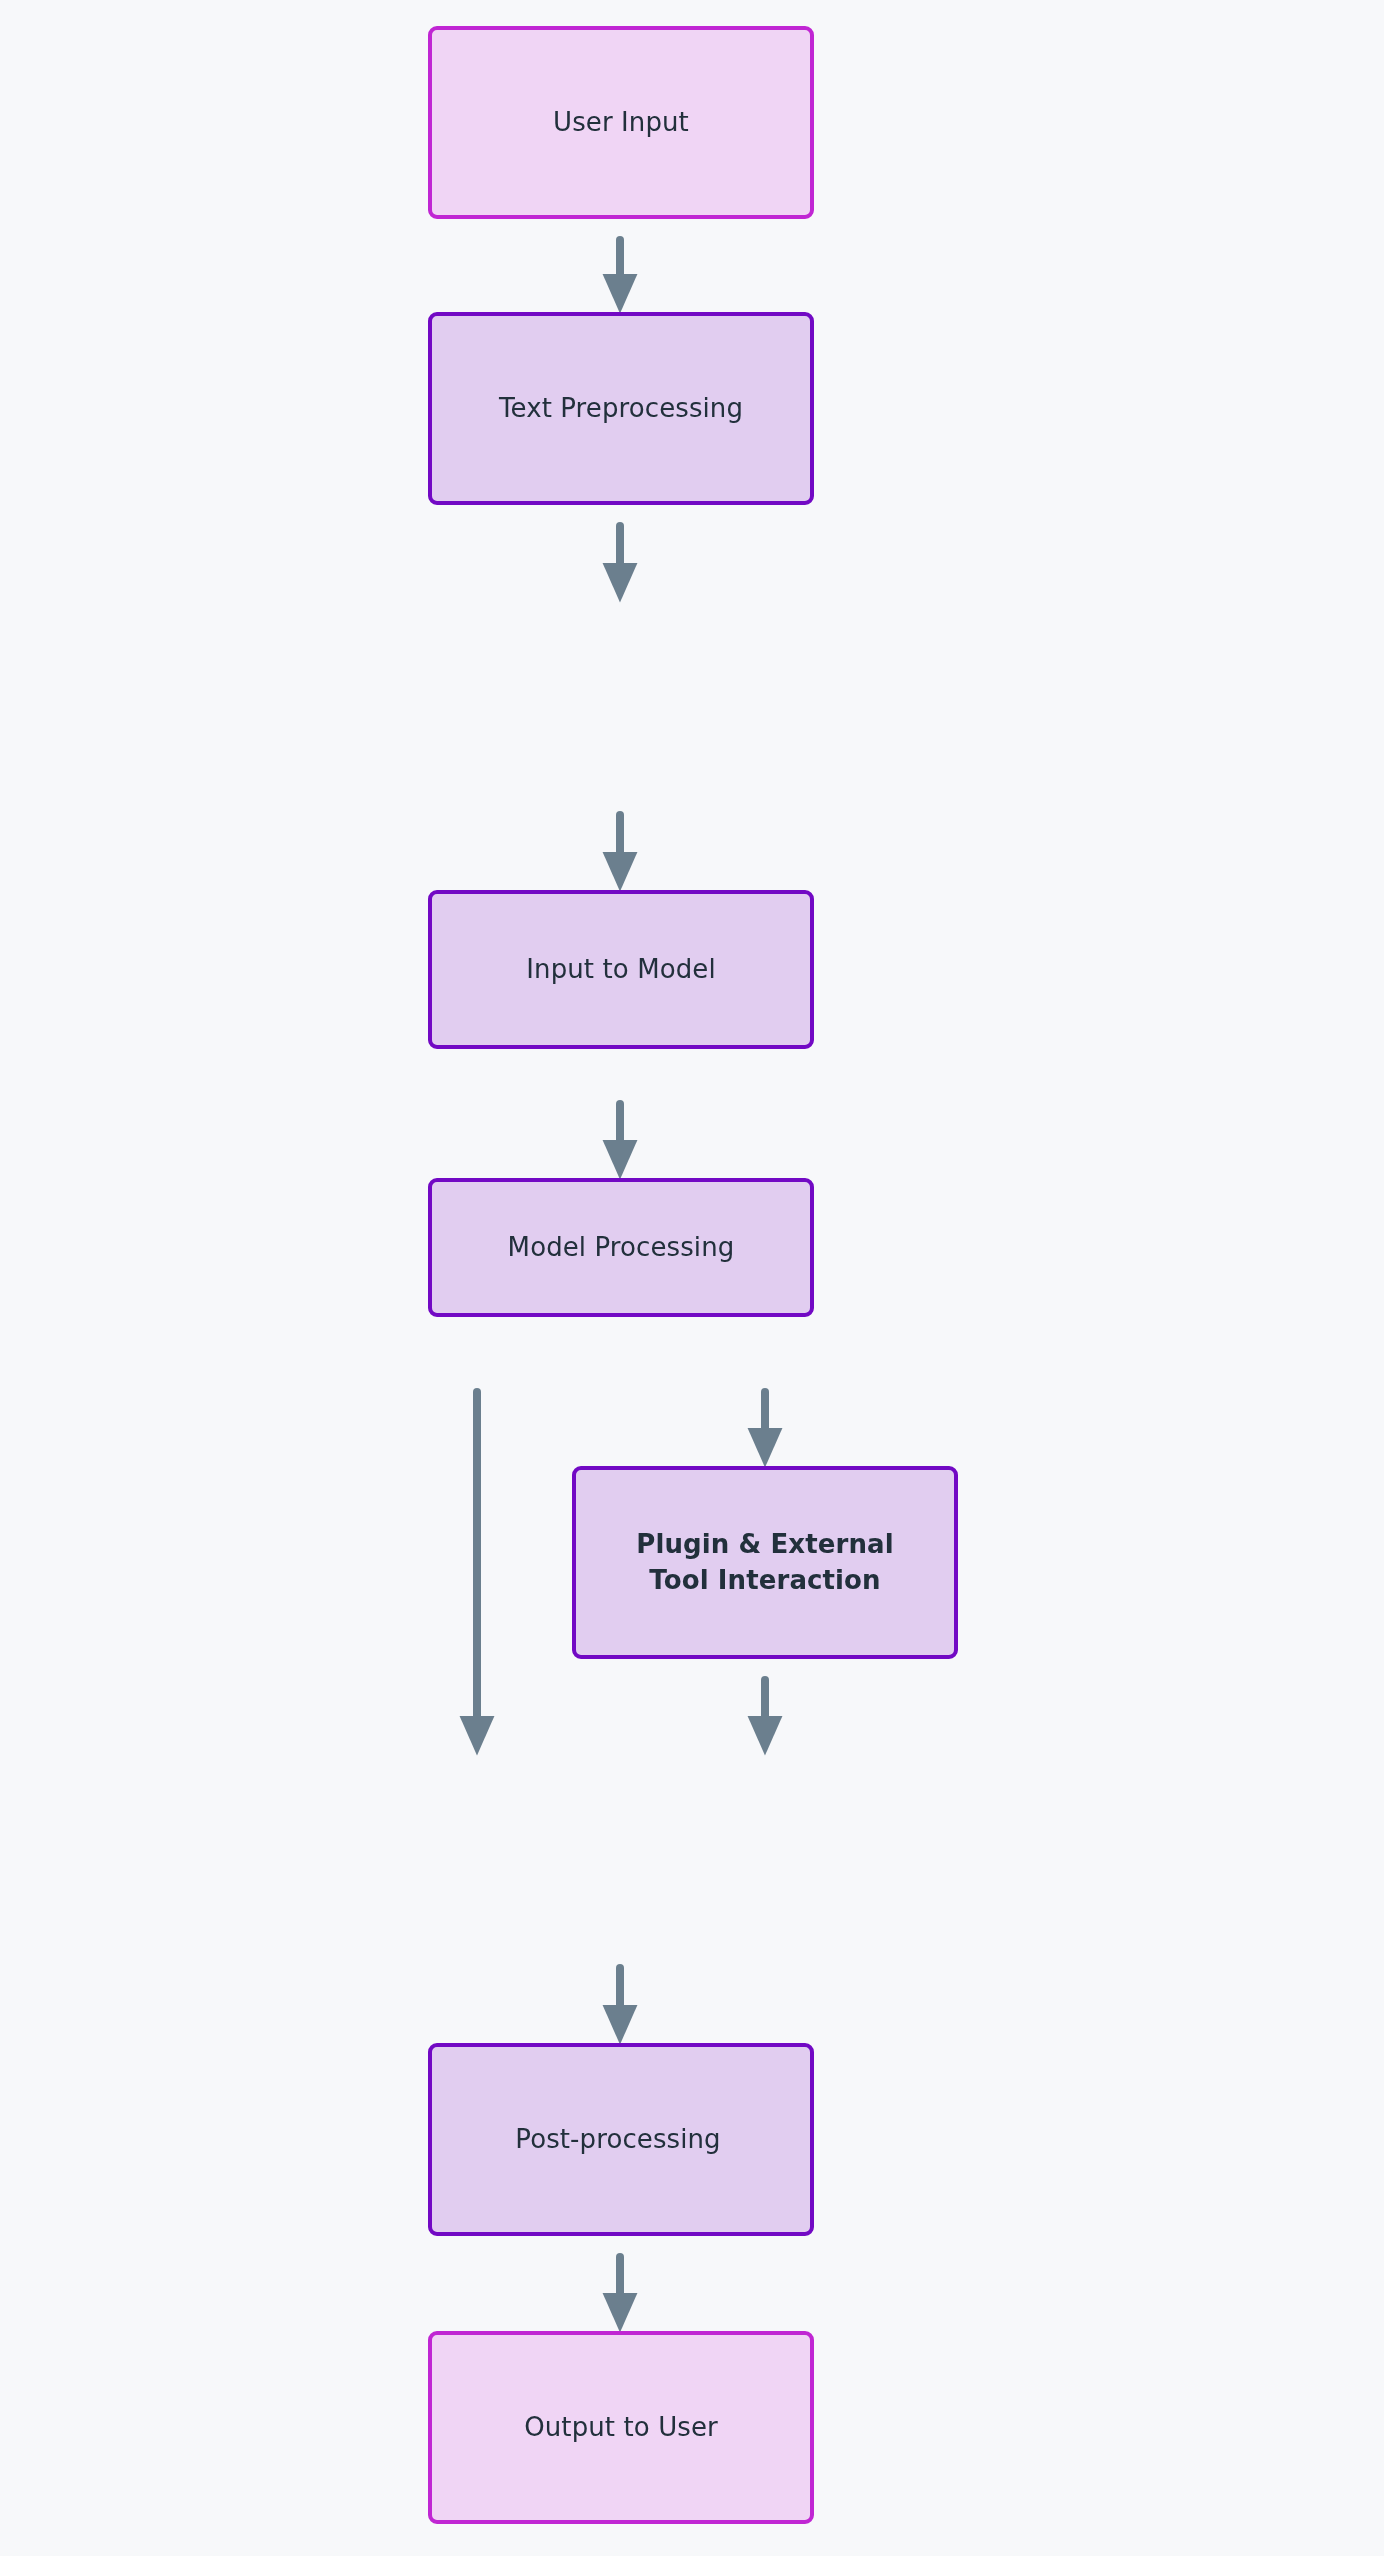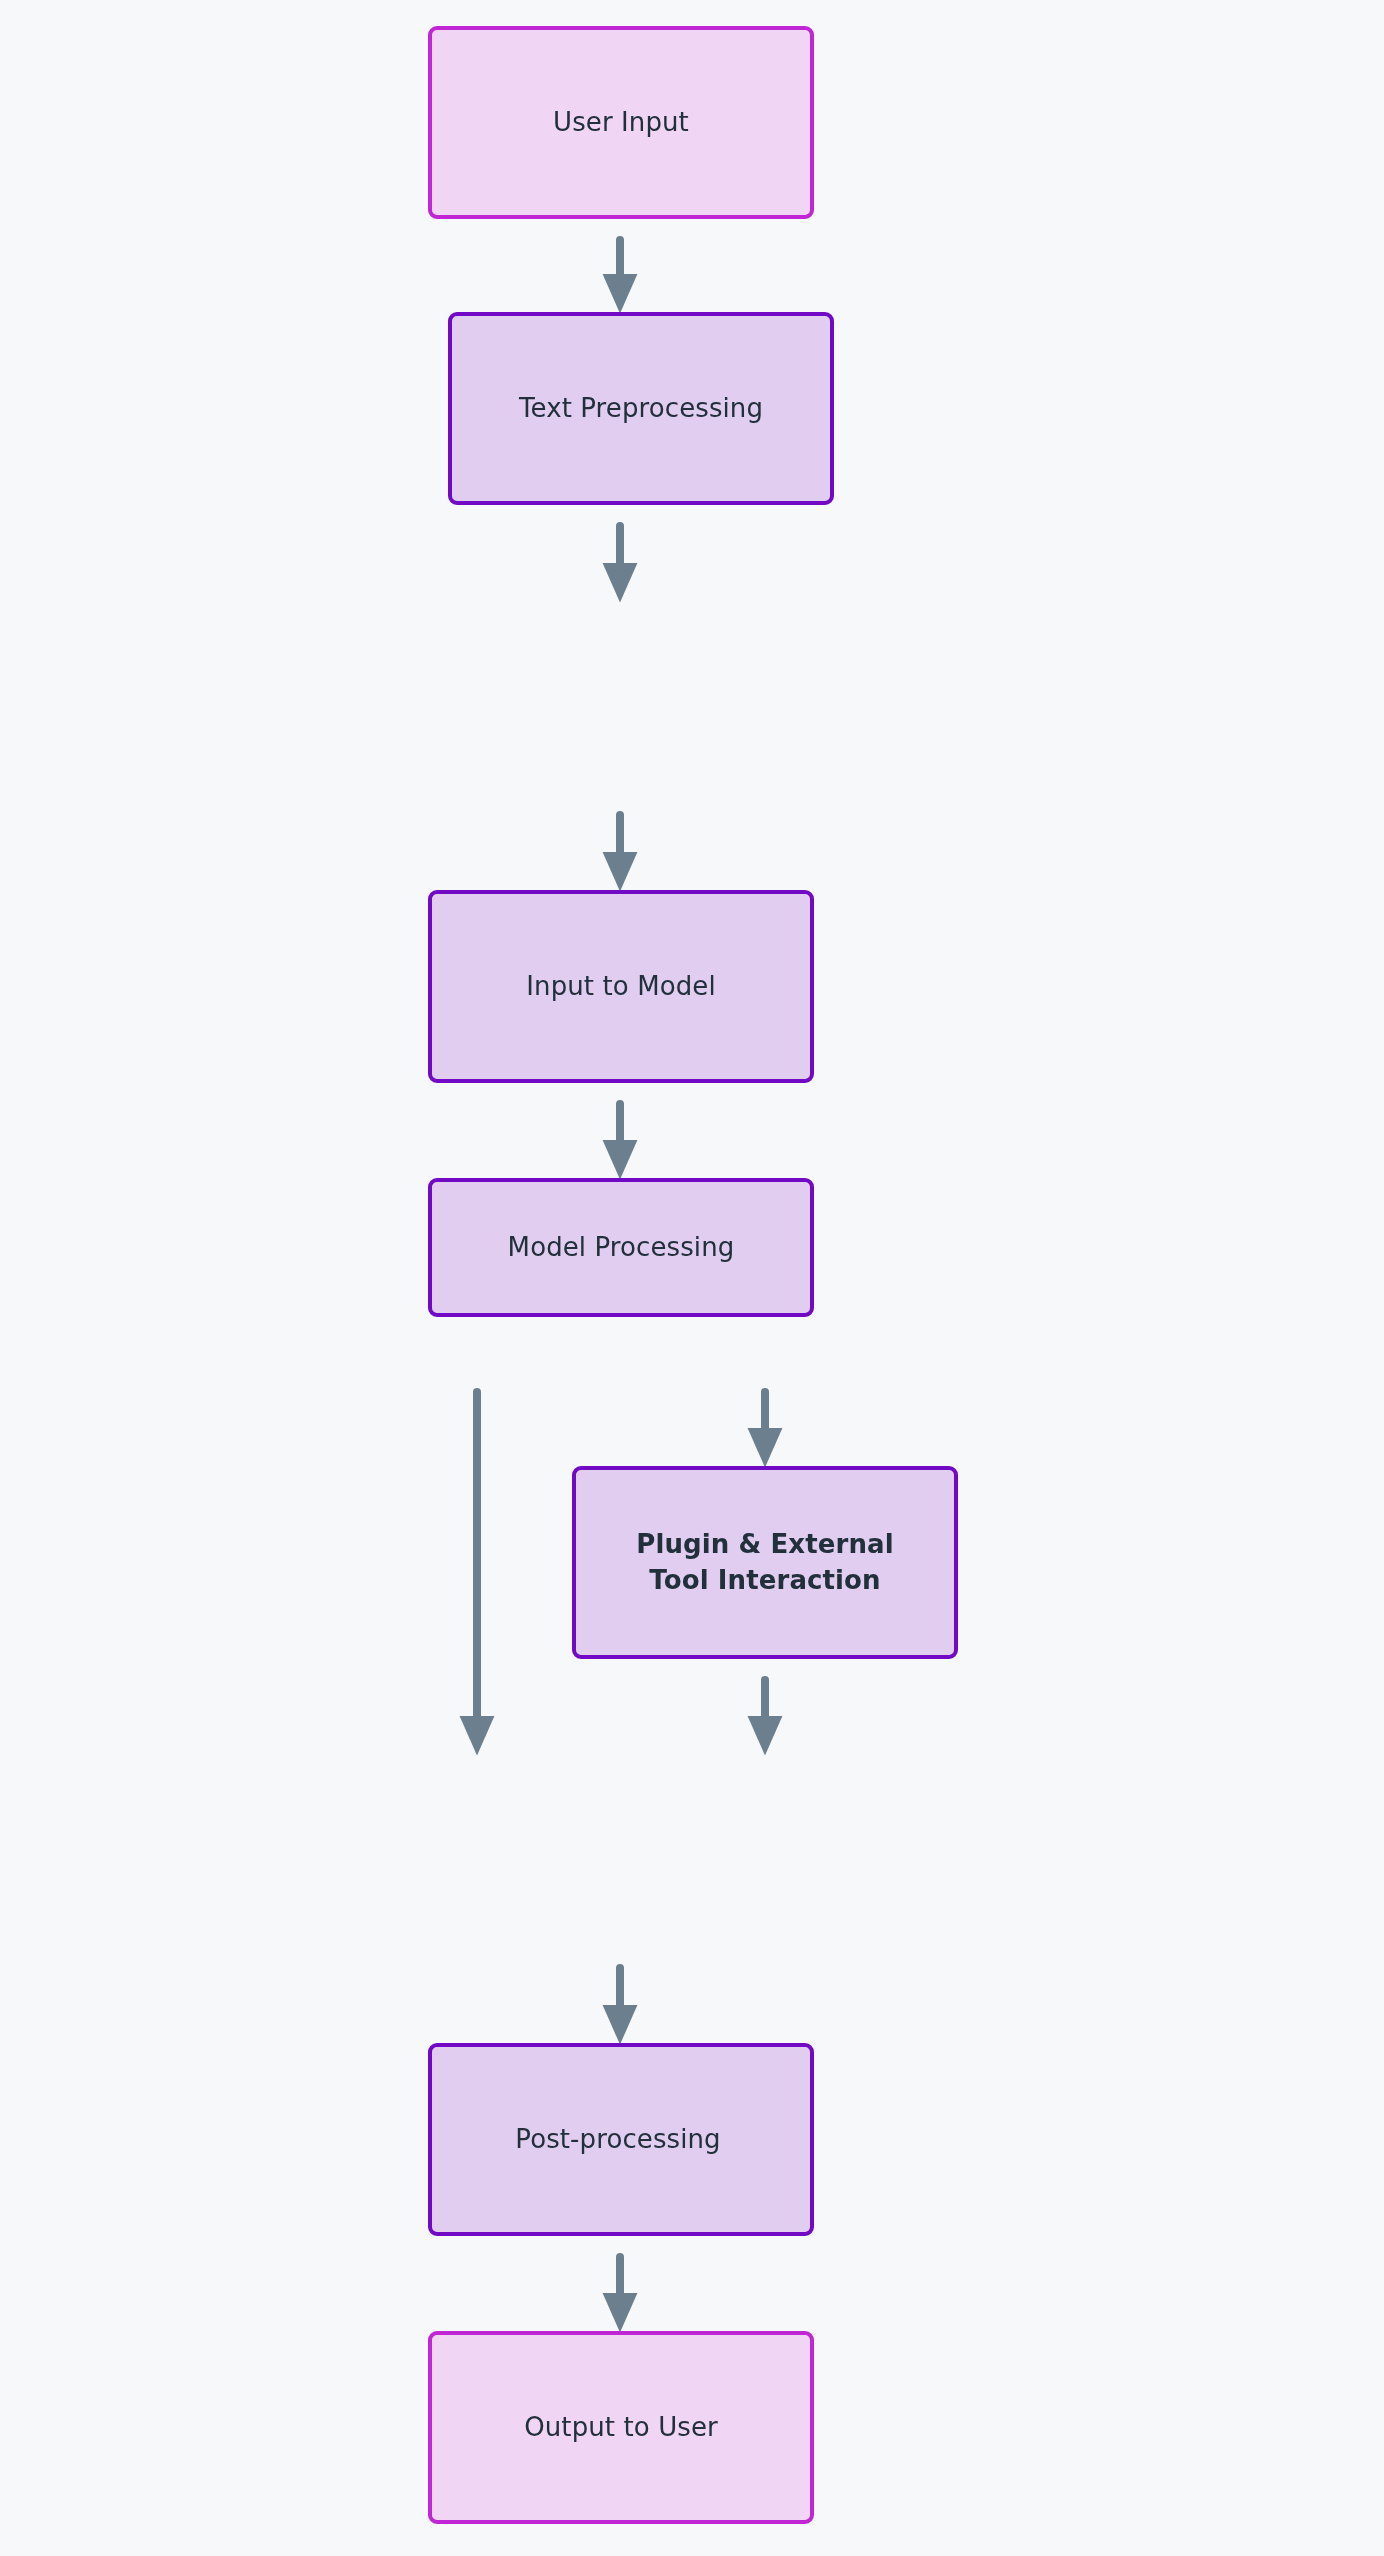--- a/index.html
+++ b/index.html
@@ -80,26 +80,26 @@
 
       <line x1="620" y1="1968" x2="620" y2="2023"></line>
       <line x1="620" y1="2257" x2="620" y2="2311"></line>
     </g>
   </svg>
 
   <div class="node terminal" style="left:428px; top:26px; width:386px; height:193px;">
     <span class="node-label">User Input</span>
   </div>
 
-  <div class="node process" style="left:428px; top:312px; width:386px; height:193px;margin-left:20px;">
+  <div class="node process" style="left:428px; top:312px; width:386px; height:193px;">
     <span class="node-label">Text Preprocessing</span>
   </div>
 
 
-  <div class="node process" style="left:428px; top:890px; width:386px; height:193px;">
+  <div class="node process" style="left:428px; top:890px; width:386px; height:159px;">
     <span class="node-label">Input to Model</span>
   </div>
 
   <div class="node process" style="left:428px; top:1178px; width:386px; height:139px;">
     <span class="node-label">Model Processing</span>
   </div>
 
   <div class="node process" style="left:572px; top:1466px; width:386px; height:193px;font-weight:bold;">
     <span class="node-label">Plugin &amp; External
 Tool Interaction</span>

